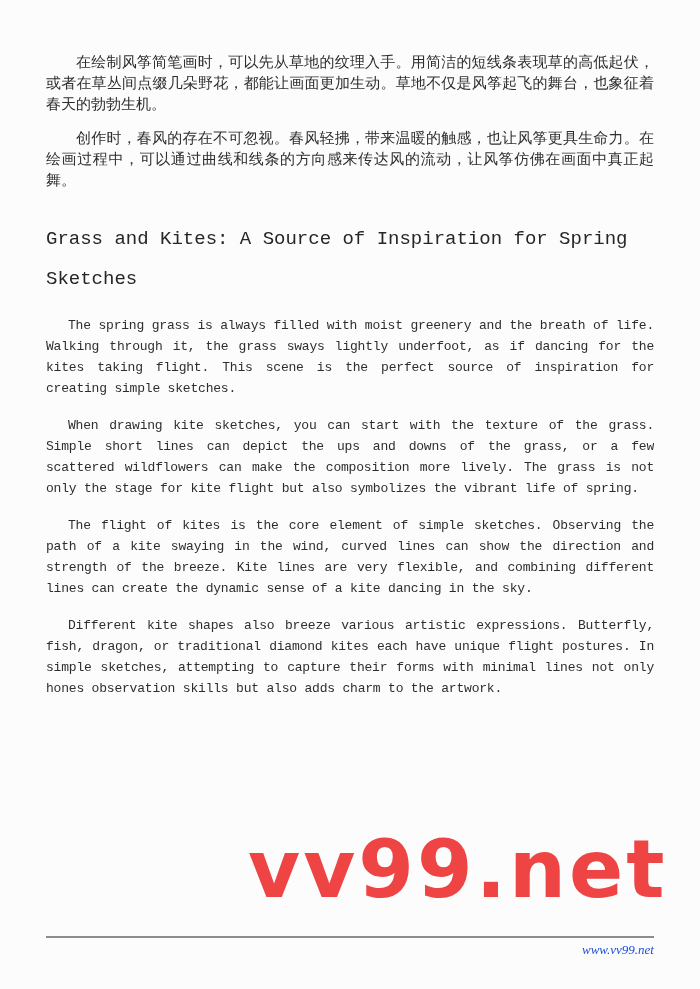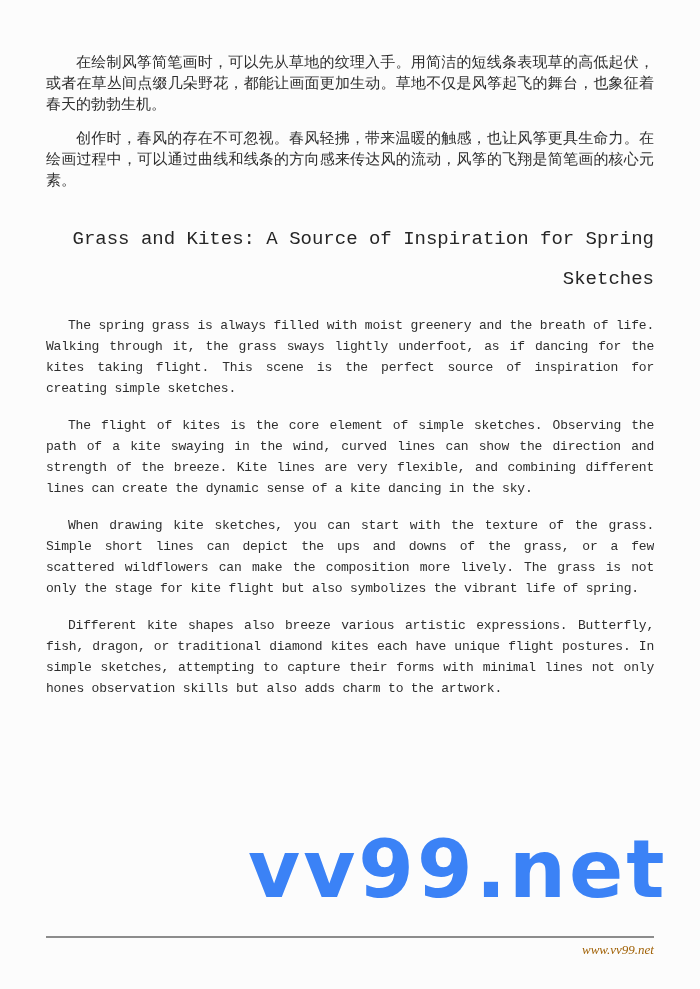--- a/index.html
+++ b/index.html
@@ -33,21 +33,21 @@
     text-indent: 2em;
     color: #2e2e2e;
   }
 
   .article-title {
     margin: 28px 0 14px 0;
     font-family: "Liberation Mono", "DejaVu Sans Mono", monospace;
     font-size: 19px;
     line-height: 40px;
     font-weight: normal;
-    text-align: right;
+    text-align: left;
     color: #262626;
   }
 
   .en-para {
     margin: 16px 0 14px 0;
     font-family: "Liberation Mono", "DejaVu Sans Mono", monospace;
     font-size: 13px;
     line-height: 21px;
     letter-spacing: -0.2px;
     text-align: justify;
@@ -58,21 +58,21 @@
   .watermark {
     position: absolute;
     left: 248px;
     top: 830px;
     z-index: 0;
     font-family: "DejaVu Sans", sans-serif;
     font-weight: bold;
     font-size: 80px;
     line-height: 80px;
     letter-spacing: 3px;
-    color: #3b82f6;
+    color: #ef4444;
     user-select: none;
     white-space: nowrap;
   }
 
   .footer-divider {
     position: absolute;
     left: 46px;
     right: 46px;
     top: 936px;
     height: 0;
@@ -81,40 +81,40 @@
   }
 
   .footer-url {
     position: absolute;
     right: 46px;
     top: 942px;
     z-index: 2;
     font-family: "Liberation Serif", "DejaVu Serif", serif;
     font-style: italic;
     font-size: 13px;
-    color: #a16207;
+    color: #1d4ed8;
   }
 </style>
 </head>
 <body>
 
 <div class="page">
 
   <div class="watermark">vv99.net</div>
 
   <div class="content">
 
     <p class="cn-para">在绘制风筝简笔画时，可以先从草地的纹理入手。用简洁的短线条表现草的高低起伏，或者在草丛间点缀几朵野花，都能让画面更加生动。草地不仅是风筝起飞的舞台，也象征着春天的勃勃生机。</p>
-    <p class="cn-para">创作时，春风的存在不可忽视。春风轻拂，带来温暖的触感，也让风筝更具生命力。在绘画过程中，可以通过曲线和线条的方向感来传达风的流动，风筝的飞翔是简笔画的核心元素。</p>
+    <p class="cn-para">创作时，春风的存在不可忽视。春风轻拂，带来温暖的触感，也让风筝更具生命力。在绘画过程中，可以通过曲线和线条的方向感来传达风的流动，让风筝仿佛在画面中真正起舞。</p>
 
     <h1 class="article-title">Grass and Kites: A Source of Inspiration for Spring Sketches</h1>
 
     <p class="en-para">The spring grass is always filled with moist greenery and the breath of life. Walking through it, the grass sways lightly underfoot, as if dancing for the kites taking flight. This scene is the perfect source of inspiration for creating simple sketches.</p>
+    <p class="en-para">When drawing kite sketches, you can start with the texture of the grass. Simple short lines can depict the ups and downs of the grass, or a few scattered wildflowers can make the composition more lively. The grass is not only the stage for kite flight but also symbolizes the vibrant life of spring.</p>
     <p class="en-para">The flight of kites is the core element of simple sketches. Observing the path of a kite swaying in the wind, curved lines can show the direction and strength of the breeze. Kite lines are very flexible, and combining different lines can create the dynamic sense of a kite dancing in the sky.</p>
-    <p class="en-para">When drawing kite sketches, you can start with the texture of the grass. Simple short lines can depict the ups and downs of the grass, or a few scattered wildflowers can make the composition more lively. The grass is not only the stage for kite flight but also symbolizes the vibrant life of spring.</p>
     <p class="en-para">Different kite shapes also breeze various artistic expressions. Butterfly, fish, dragon, or traditional diamond kites each have unique flight postures. In simple sketches, attempting to capture their forms with minimal lines not only hones observation skills but also adds charm to the artwork.</p>
 
   </div>
 
   <div class="footer-divider"></div>
 
   <div class="footer-url">www.vv99.net</div>
 
 </div>
 

